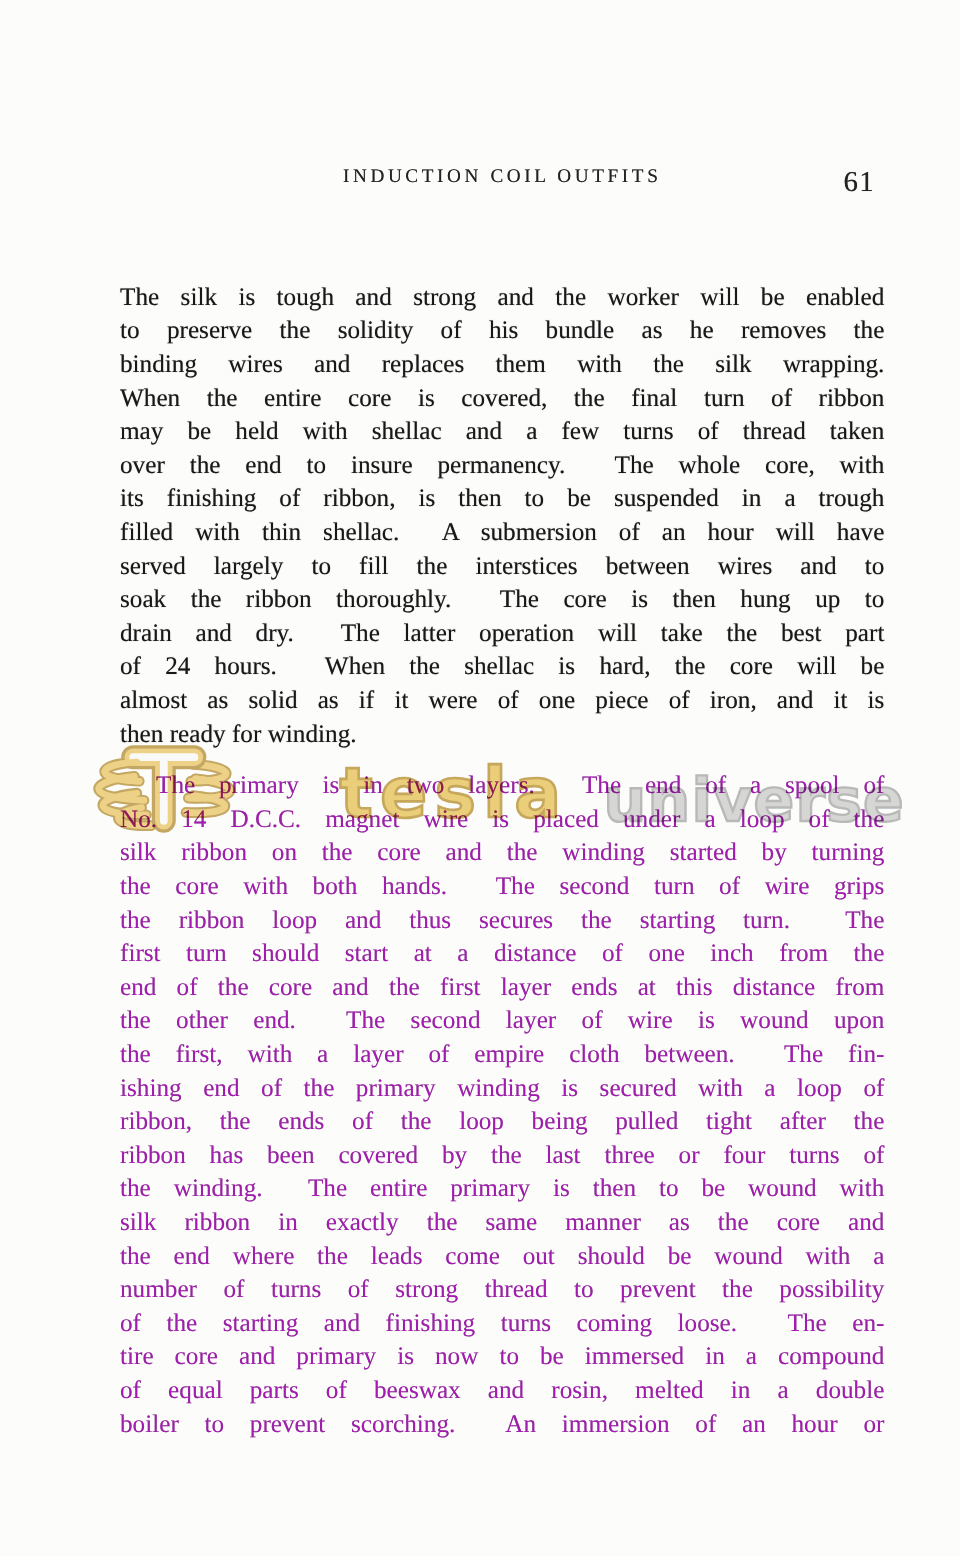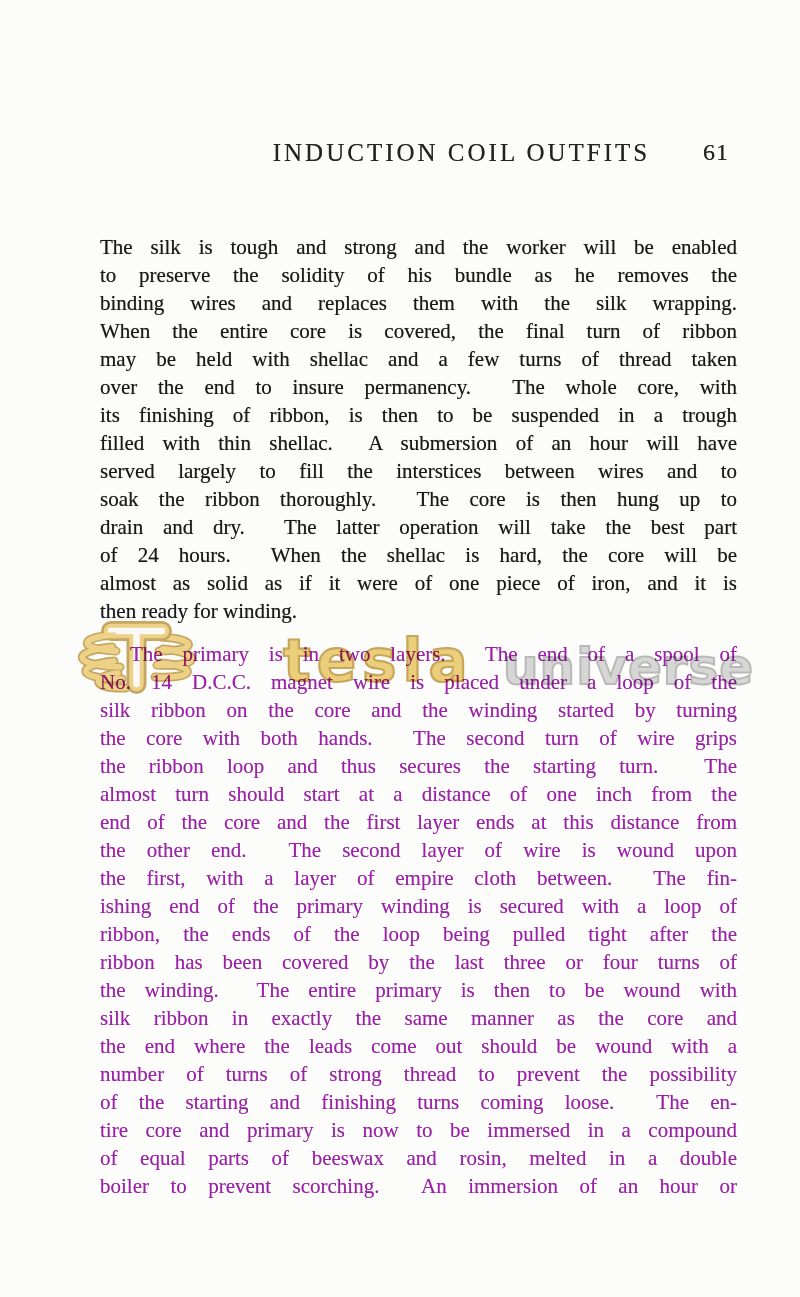--- a/index.html
+++ b/index.html
@@ -15,25 +15,24 @@
   
   .running-head {
     position: absolute;
     left: 100px; top: 139px;
     width: 637px; height: 24px;
     color: #232323;
   }
   .running-head .title {
     position: absolute;
     left: 50%; transform: translateX(-50%);
-    font-size: 25px;
+    font-size: 16px;
     letter-spacing: 3px;
     white-space: nowrap;
     text-shadow: 0 0 0.5px rgba(25,25,25,.6);
-    margin-left: 43px;
   }
   .running-head .folio {
     position: absolute;
     right: 8px; top: 0;
     font-size: 24px;
     letter-spacing: 1px;
     text-shadow: 0 0 0.6px rgba(25,25,25,.7);
   }
 
   
@@ -120,21 +119,21 @@
         <div class="line">of 24 hours.&nbsp; When the shellac is hard, the core will be</div>
         <div class="line">almost as solid as if it were of one piece of iron, and it is</div>
         <div class="line flush">then ready for winding.</div>
       </div>
       <div class="para p2">
         <div class="line first-indent">The primary is in two layers.&nbsp; The end of a spool of</div>
         <div class="line">No. 14 D.C.C. magnet wire is placed under a loop of the</div>
         <div class="line">silk ribbon on the core and the winding started by turning</div>
         <div class="line">the core with both hands.&nbsp; The second turn of wire grips</div>
         <div class="line">the ribbon loop and thus secures the starting turn.&nbsp; The</div>
-        <div class="line">almost turn should start at a distance of one inch from the</div>
+        <div class="line">first turn should start at a distance of one inch from the</div>
         <div class="line">end of the core and the first layer ends at this distance from</div>
         <div class="line">the other end.&nbsp; The second layer of wire is wound upon</div>
         <div class="line">the first, with a layer of empire cloth between.&nbsp; The fin-</div>
         <div class="line">ishing end of the primary winding is secured with a loop of</div>
         <div class="line">ribbon, the ends of the loop being pulled tight after the</div>
         <div class="line">ribbon has been covered by the last three or four turns of</div>
         <div class="line">the winding.&nbsp; The entire primary is then to be wound with</div>
         <div class="line">silk ribbon in exactly the same manner as the core and</div>
         <div class="line">the end where the leads come out should be wound with a</div>
         <div class="line">number of turns of strong thread to prevent the possibility</div>

